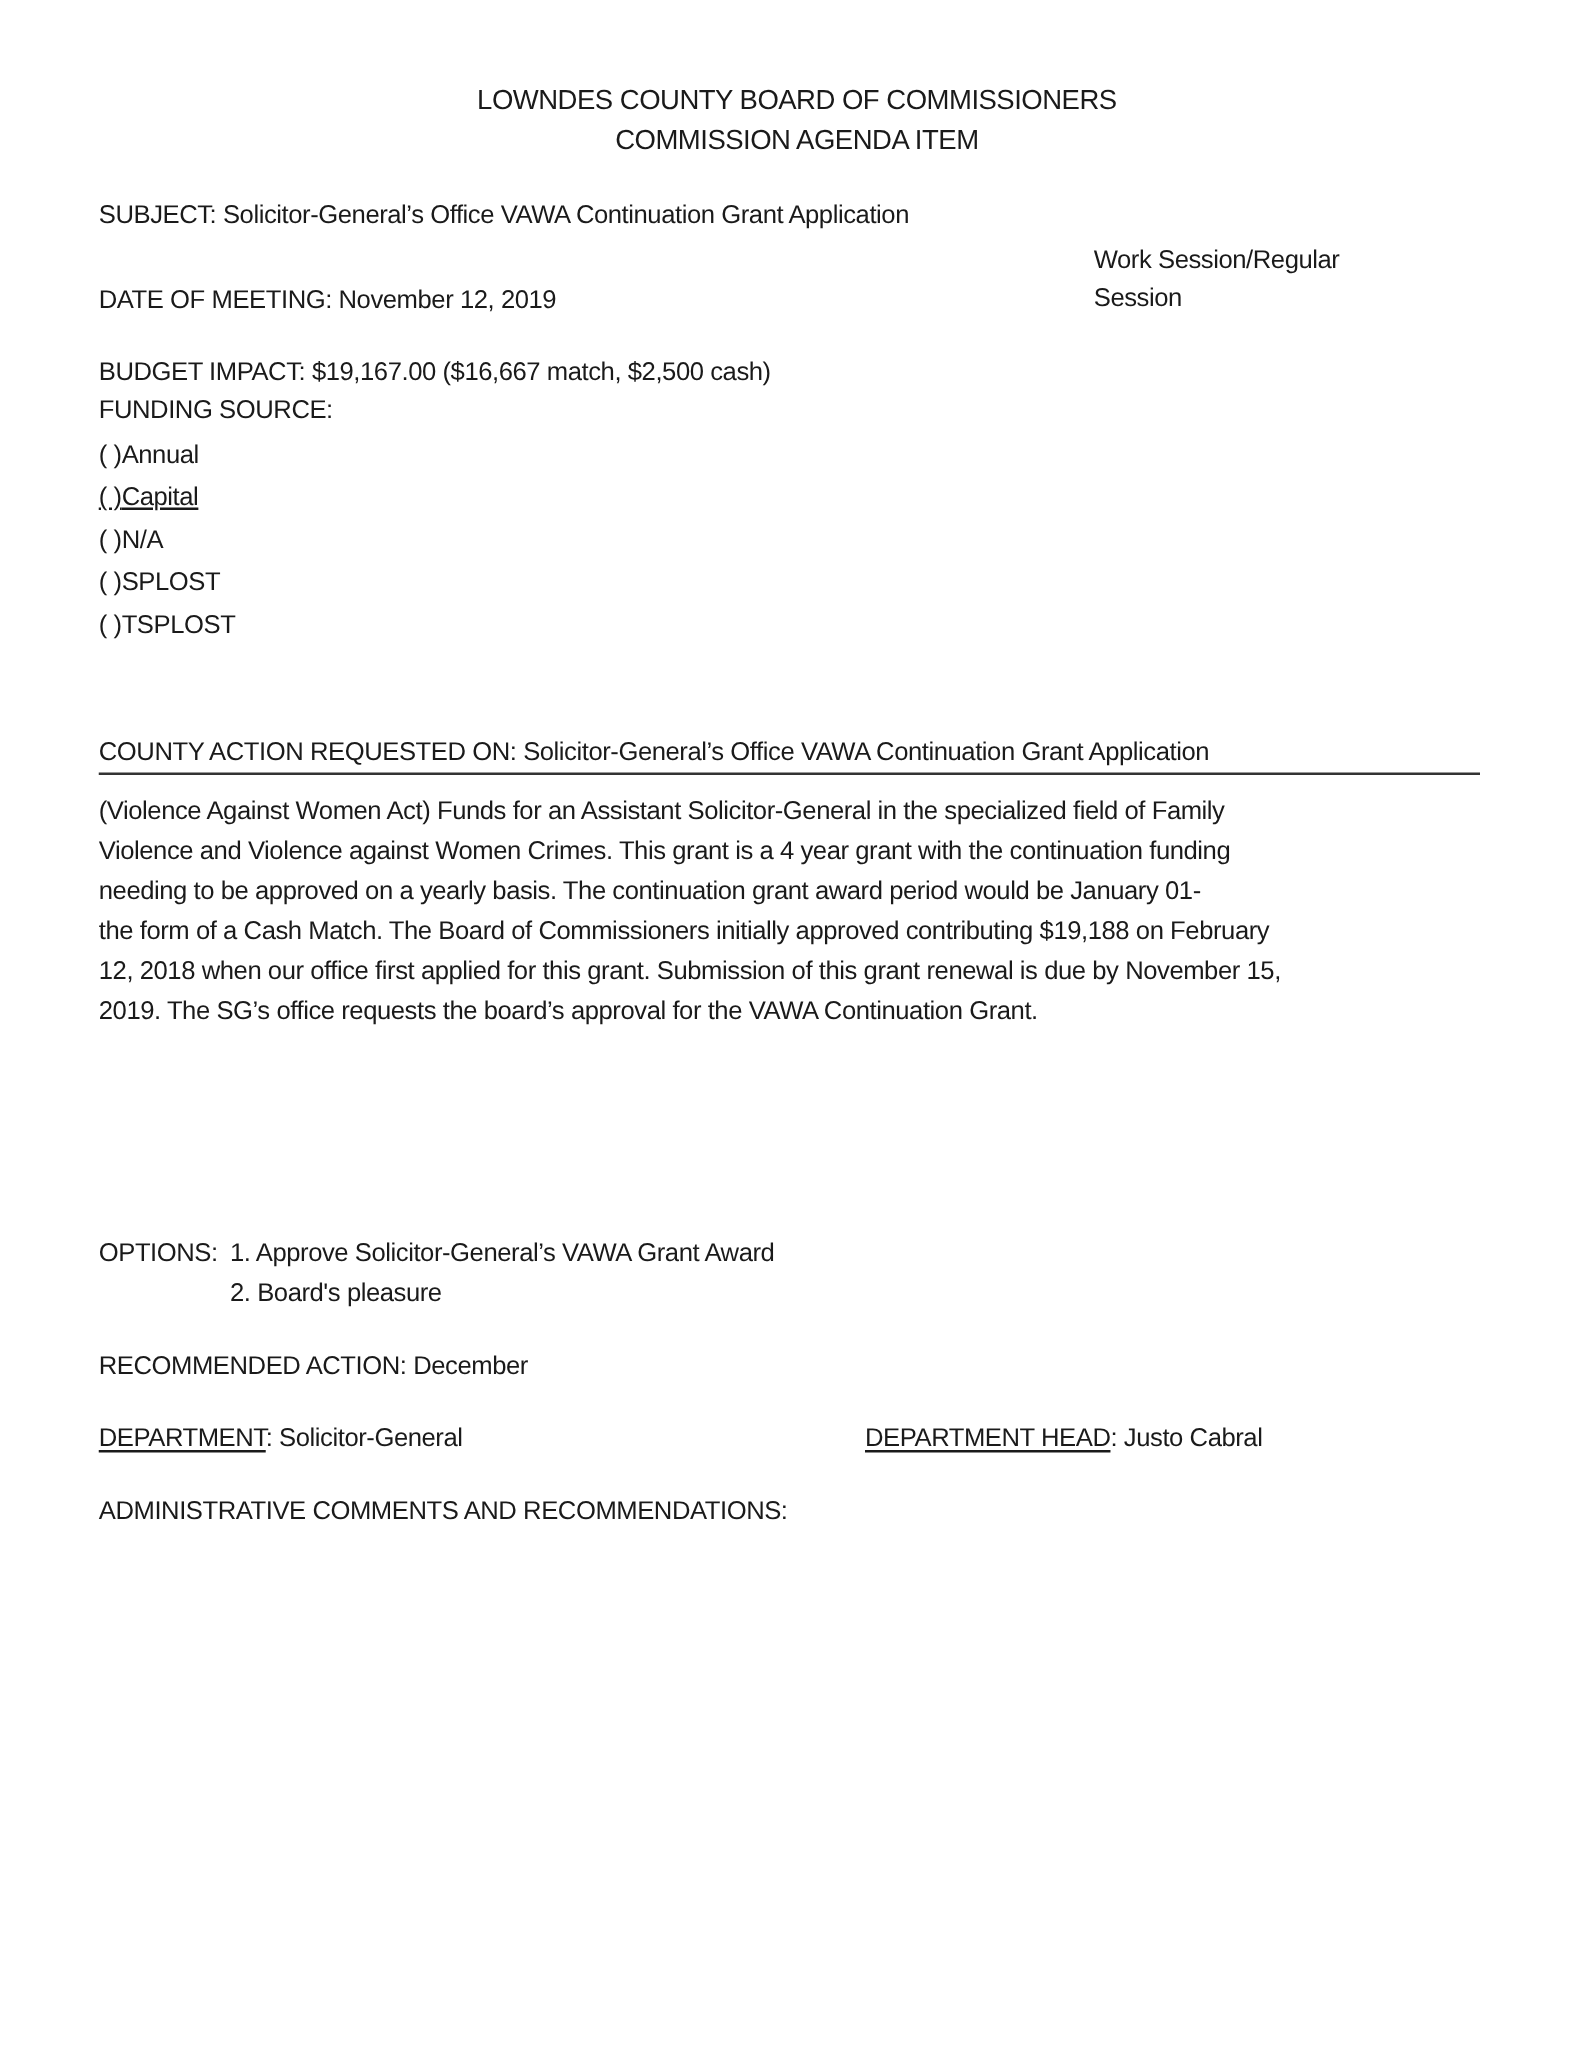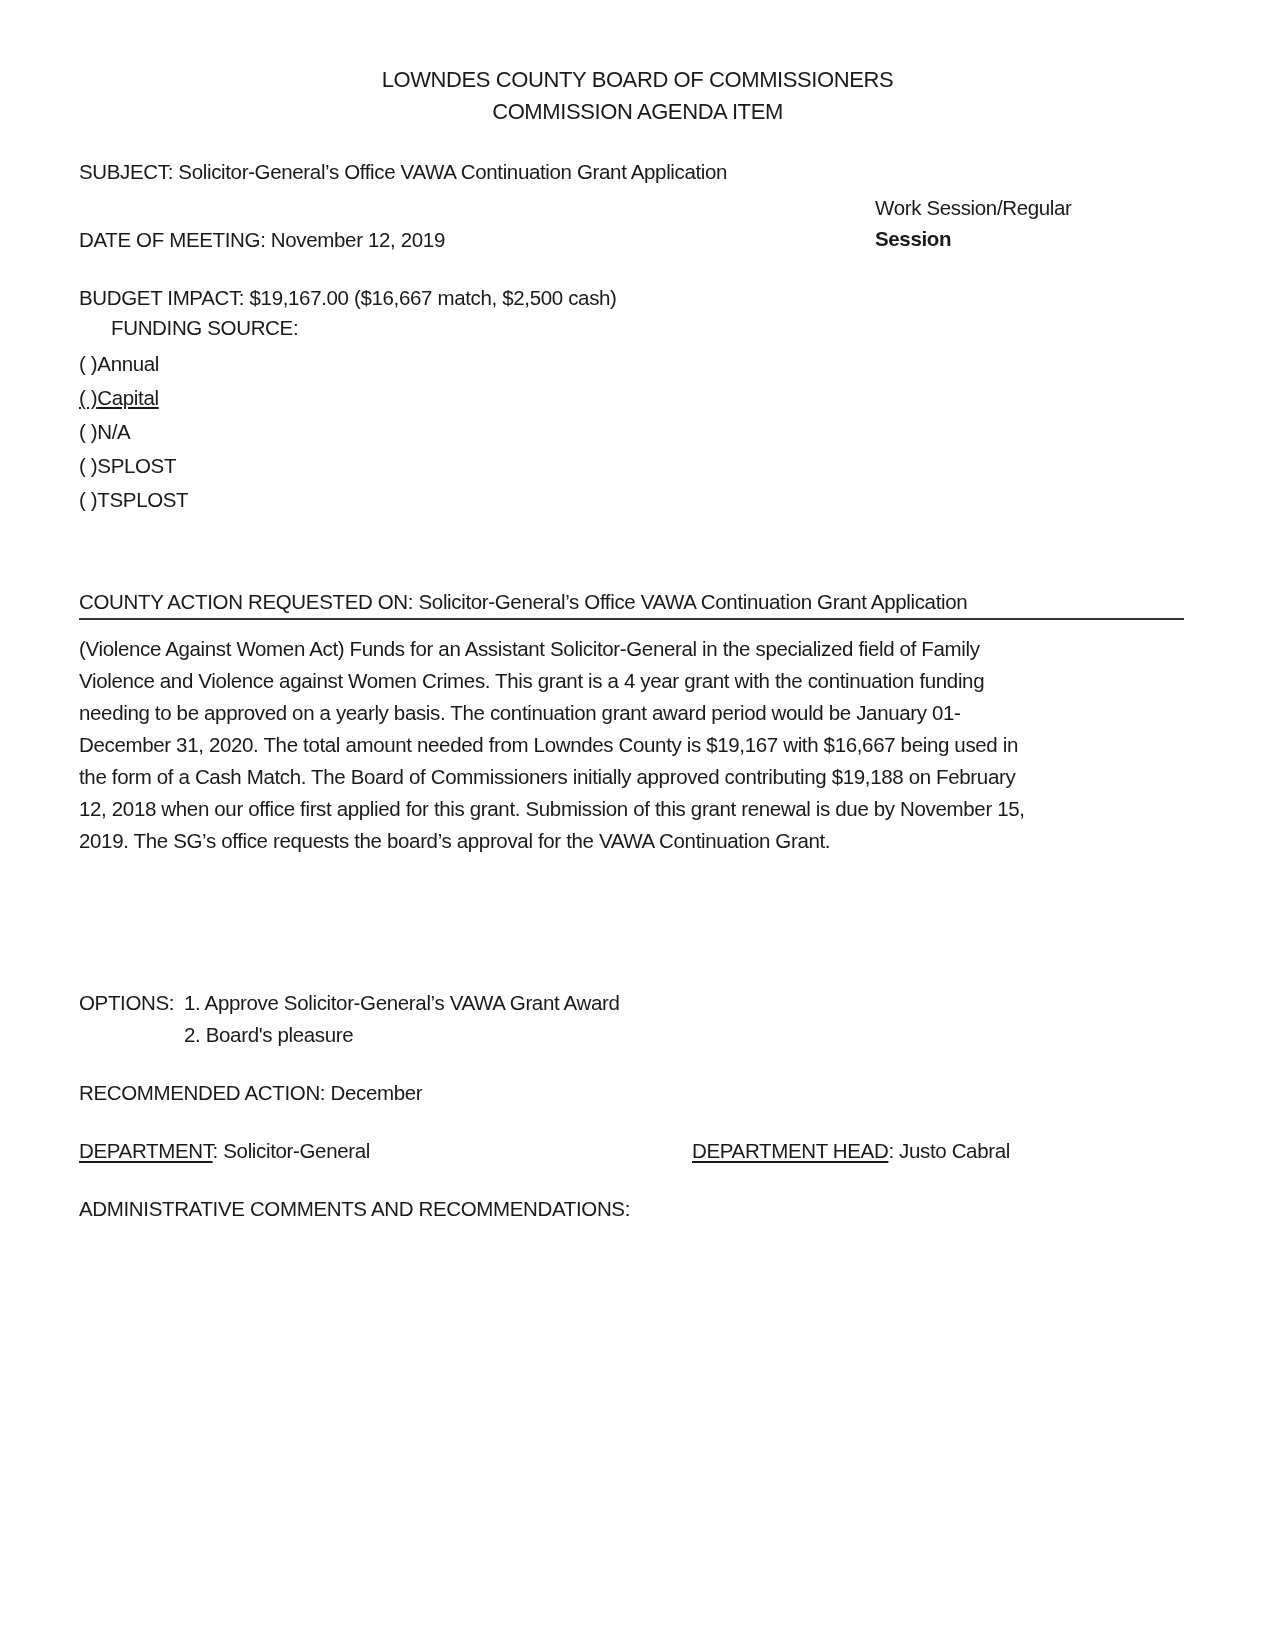--- a/index.html
+++ b/index.html
@@ -17,26 +17,26 @@
   </style>
 </head>
 <body>
 
 <div class="t title" style="top:69px;">LOWNDES COUNTY BOARD OF COMMISSIONERS</div>
 <div class="t title" style="top:101px;">COMMISSION AGENDA ITEM</div>
 
 <div class="t" style="left:79px; top:162px;">SUBJECT: Solicitor-General’s Office VAWA Continuation Grant Application</div>
 
 <div class="t" style="left:875px; top:198px;">Work Session/Regular</div>
-<div class="t" style="left:875px; top:229px;font-weight:bold;">Session</div>
+<div class="t" style="left:875px; top:229px;">Session</div>
 
 <div class="t" style="left:79px; top:230px;">DATE OF MEETING: November 12, 2019</div>
 
 <div class="t" style="left:79px; top:288px;">BUDGET IMPACT: $19,167.00 ($16,667 match, $2,500 cash)</div>
-<div class="t" style="left:79px; top:318px;margin-left:32px;">FUNDING SOURCE:</div>
+<div class="t" style="left:79px; top:318px;">FUNDING SOURCE:</div>
 
 <div class="t" style="left:79px; top:354px;">
   <span>( )</span><span>Annual</span>
 </div>
 <div class="t" style="left:79px; top:388px;text-decoration:underline;">
   <span>( )</span><span>Capital</span>
 </div>
 <div class="t" style="left:79px; top:422px;">
   <span>( )</span><span>N/A</span>
 </div>
@@ -47,21 +47,20 @@
   <span>( )</span><span>TSPLOST</span>
 </div>
 
 <div class="t" style="left:79px; top:592px;">COUNTY ACTION REQUESTED ON: Solicitor-General’s Office VAWA Continuation Grant Application</div>
 <div class="rule"></div>
 
 <div class="para">
   <span class="line">(Violence Against Women Act) Funds for an Assistant Solicitor-General in the specialized field of Family</span>
   <span class="line">Violence and Violence against Women Crimes. This grant is a 4 year grant with the continuation funding</span>
   <span class="line">needing to be approved on a yearly basis. The continuation grant award period would be January 01-</span>
-  <span class="line">December 31, 2020.  The total amount needed from Lowndes County is $19,167 with $16,667 being used in</span>
   <span class="line">the form of a Cash Match. The Board of Commissioners initially approved contributing $19,188 on February</span>
   <span class="line">12, 2018 when our office first applied for this grant. Submission of this grant renewal is due by November 15,</span>
   <span class="line">2019. The SG’s office requests the board’s approval for the VAWA Continuation Grant.</span>
 </div>
 
 <div class="t" style="left:79px; top:993px;">OPTIONS:</div>
 <div class="t" style="left:184px; top:993px;">1. Approve Solicitor-General’s VAWA Grant Award</div>
 <div class="t" style="left:184px; top:1025px;">2. Board's pleasure</div>
 
 <div class="t" style="left:79px; top:1083px;">RECOMMENDED ACTION: December</div>

